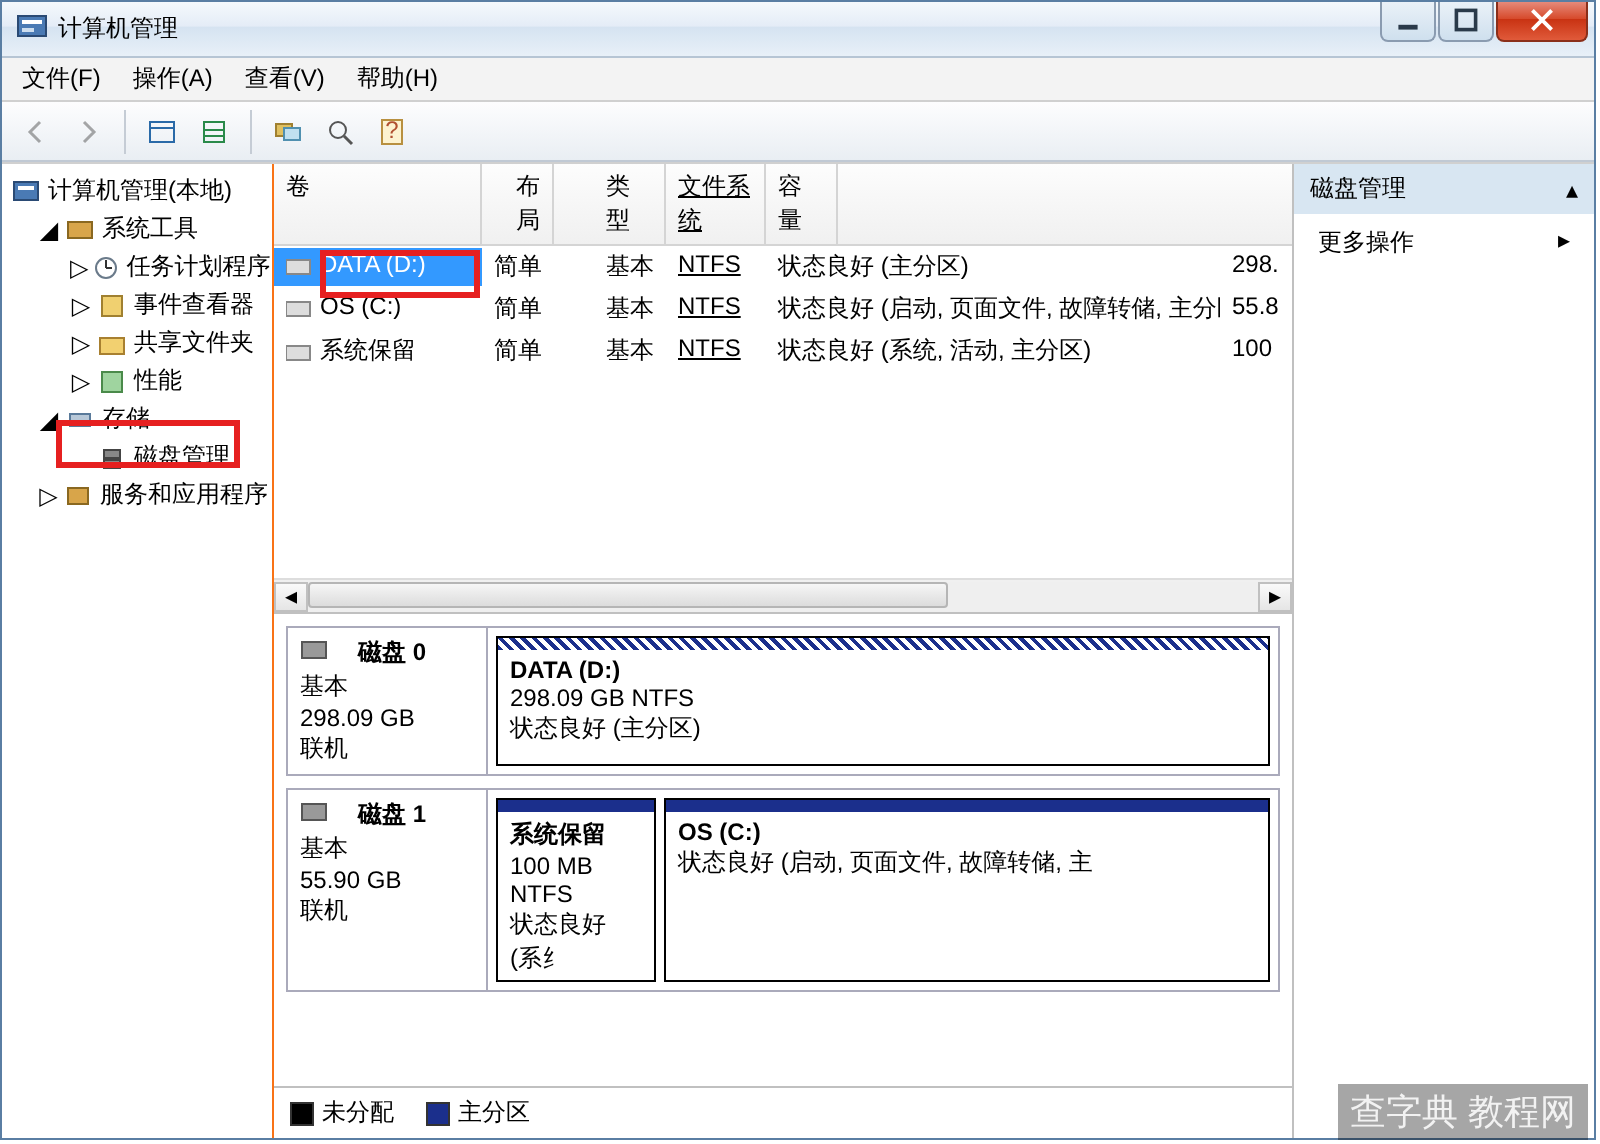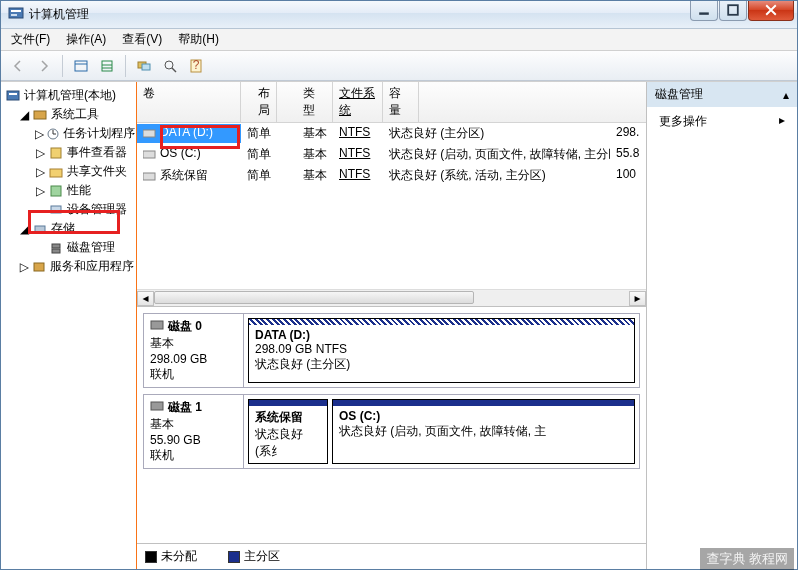--- a/index.html
+++ b/index.html
@@ -37,37 +37,37 @@
 .vol-row .cell { padding: 1px 6px; overflow: hidden; white-space: nowrap; }
 .vol-row.selected .cell:first-child { color: #fff; background: #3399ff; }
 .vol-row .vicon { width: 14px; height: 12px; margin-right: 3px; display: inline-block; vertical-align: middle; }
 .hscroll { height: 17px; background: #f0f0f0; border-top: 1px solid #ddd; display: flex; align-items: center; }
 .hscroll .sbtn { width: 17px; height: 15px; background: linear-gradient(#fafafa,#e5e5e5); border: 1px solid #c0c0c0; display: flex; align-items: center; justify-content: center; }
 .hscroll .track { flex: 1; height: 15px; background: #efefef; position: relative; }
 .hscroll .thumb { position: absolute; left: 0; top: 0; height: 13px; width: 320px; background: linear-gradient(#f6f6f6,#dcdcdc); border: 1px solid #b5b5b5; border-radius: 2px; }
 .disk-pane { flex: 1; overflow: hidden; padding: 0; }
 .disk-block { margin: 6px; border: 1px solid #aab; display: flex; }
 .disk-left { width: 100px; border-right: 1px solid #aab; padding: 4px 6px; background: #fff; }
-.disk-left .dtitle { font-weight: bold; display: flex; align-items: center; gap: 4px; }
+.disk-left .dtitle { font-weight: bold; display: flex; align-items: center; gap: 15px; }
 .disk-right { flex: 1; padding: 4px; display: flex; gap: 4px; }
 .part-box { border: 1px solid #000; padding: 2px 6px; overflow: hidden; position: relative; }
 .part-box .bandh { height: 6px; width: 100%; position: absolute; left: 0; top: 0; }
 .part-box .hatch { background: repeating-linear-gradient(45deg, #1b2f8c 0 2px, #fff 2px 4px); }
 .part-box .ptxt { margin-top: 7px; }
 .part-box .ptitle { font-weight: bold; }
 .disk-right.d0 .part-box { flex: 1; }
 .disk-right.d1 .p1 { width: 80px; }
 .disk-right.d1 .p2 { flex: 1; }
-.legend { border-top: 1px solid #c0c0c0; padding: 4px 8px; display: flex; gap: 31px; align-items: center; }
+.legend { border-top: 1px solid #c0c0c0; padding: 4px 8px; display: flex; gap: 16px; align-items: center; }
 .legend .swatch { width: 12px; height: 12px; border: 1px solid #333; margin-right: 4px; display: inline-block; vertical-align: middle; }
 .actions-pane { width: 150px; }
 .actions-header { background: linear-gradient(to bottom, #fdfdfd, #f0f0f0); padding: 3px 6px; border-bottom: 1px solid #d4d4d4; }
 .accent-bar { background: #d8e6f2; padding: 4px 8px; display: flex; align-items: center; justify-content: space-between; }
 .more-actions { padding: 6px 12px; display: flex; align-items: flex-start; justify-content: space-between; }
-.watermark { position: absolute; right: 6px; bottom: 2px; color: rgba(255,255,255,0.85); font-size: 13px; background: rgba(0,0,0,0.35); padding: 2px 6px; }
+.watermark { position: absolute; right: 6px; bottom: 2px; color: rgba(255,255,255,0.85); font-size: 18px; background: rgba(0,0,0,0.35); padding: 2px 6px; }
 .c-vol { width: 104px; } .c-layout { width: 36px; text-align: right; } .c-type { width: 36px; margin-left: 20px; } .c-fs { width: 50px; text-decoration: underline; } .c-stat { flex: 1; } .c-cap { width: 36px; text-align: left; }
 </style>
 </head>
 <body>
 
 <div class="window">
   <div class="titlebar">
     <span class="icon-app">
       <svg viewBox="0 0 16 16">
           <rect x="1" y="2" width="14" height="10" fill="#4a7ab4" stroke="#2a4a74"></rect>
@@ -199,29 +199,20 @@
             <span>共享文件夹</span>
           </div>
         <div class="tree-item tree-indent-2">
             <span class="toggle">▷</span>
             <span class="ticon">
               <svg width="14" height="14">
                 <rect x="2" y="2" width="10" height="10" fill="#9fd49f" stroke="#4a8a4a"></rect>
               </svg>
             </span>
             <span>性能</span>
-          </div>
-        <div class="tree-item tree-indent-2">
-            <span class="toggle"></span>
-            <span class="ticon">
-              <svg width="14" height="14">
-                <rect x="2" y="3" width="10" height="7" fill="#c8d8e8" stroke="#5a7a9a"></rect>
-              </svg>
-            </span>
-            <span>设备管理器</span>
           </div>
         <div class="tree-item tree-indent-1">
             <span class="toggle">◢</span>
             <span class="ticon">
               <svg width="14" height="14">
                 <rect x="2" y="4" width="10" height="6" fill="#b8c8d8" stroke="#5a7a9a"></rect>
               </svg>
             </span>
             <span>存储</span>
           </div>
@@ -332,20 +323,21 @@
               </div>
             <div>基本</div>
             <div>55.90 GB</div>
             <div>联机</div>
           </div>
           <div class="disk-right d1">
             <div class="part-box p1">
               <div class="bandh" style="background:#1b2f8c"></div>
               <div class="ptxt">
                 <div class="ptitle">系统保留</div>
+                <div>100 MB NTFS</div>
                 <div>状态良好 (系纟</div>
               </div>
             </div>
             <div class="part-box p2">
               <div class="bandh" style="background:#1b2f8c"></div>
               <div class="ptxt">
                 <div class="ptitle">OS  (C:)</div>
                 <div>状态良好 (启动, 页面文件, 故障转储, 主</div>
               </div>
             </div>

